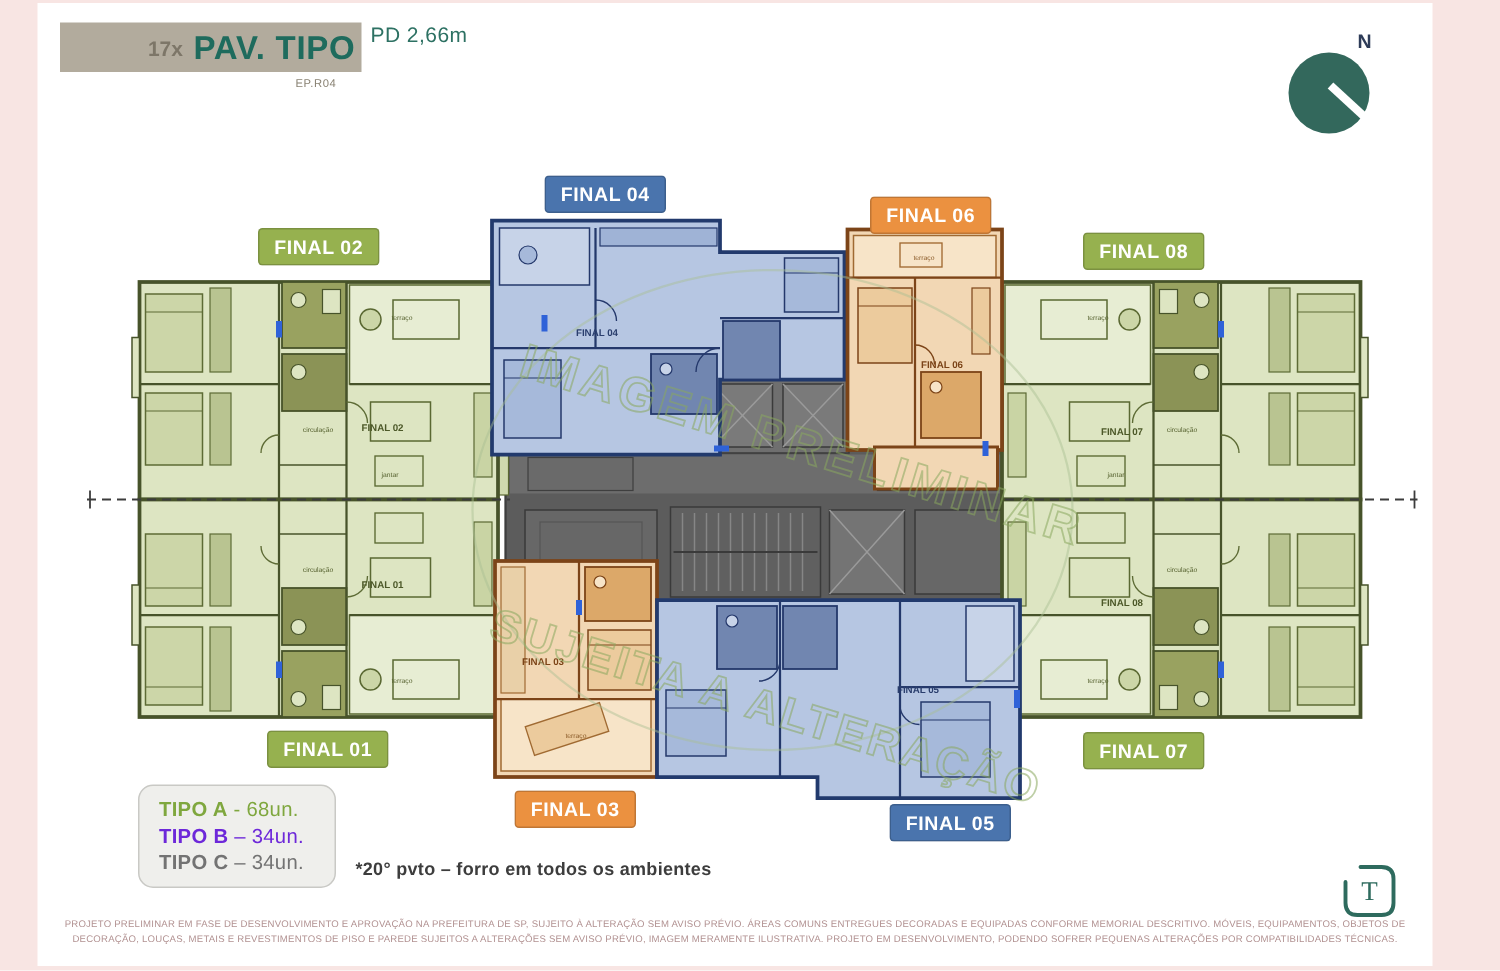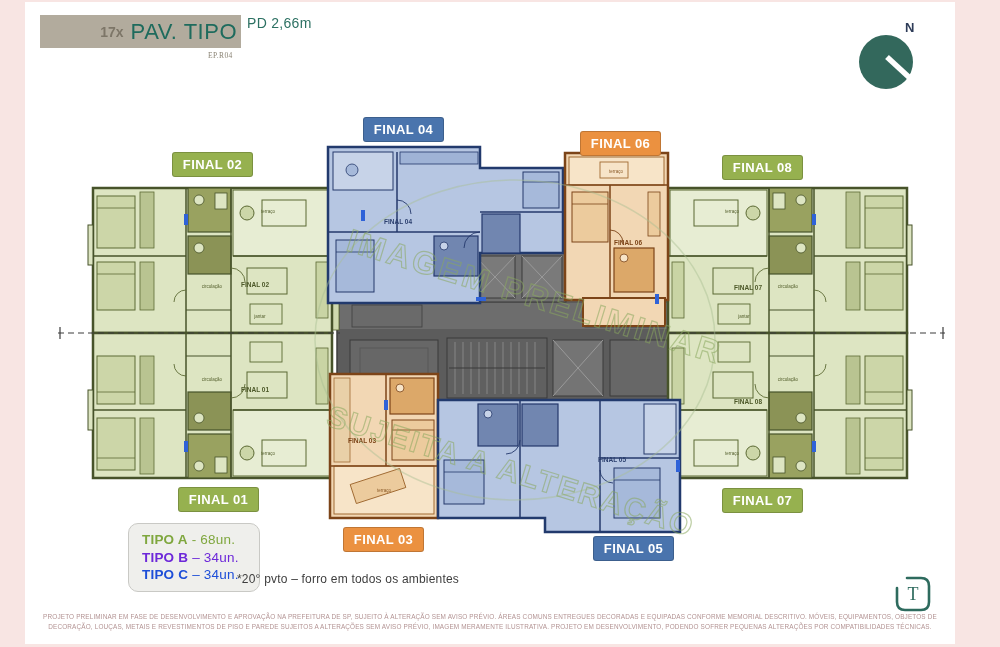--- a/index.html
+++ b/index.html
@@ -4,49 +4,49 @@
 <style>
   html,body{margin:0;padding:0;}
   .page{position:relative;width:1000px;height:647px;background:#f8e5e3;font-family:"Liberation Sans",sans-serif;overflow:hidden;}
   .card{position:absolute;left:25px;top:2px;width:930px;height:642px;background:#ffffff;overflow:hidden;}
   .plan-svg{position:absolute;left:-25px;top:-2px;width:1000px;height:647px;}
 
   
   .header{position:absolute;left:15px;top:13px;display:flex;align-items:flex-start;}
   .header-bar{width:201px;height:33px;background:#b2ab9d;display:flex;align-items:baseline;justify-content:flex-end;padding:0 4px 0 0;box-sizing:border-box;align-items:center;}
   .floor-count{font-size:14px;font-weight:600;color:#7d7668;margin-right:7px;}
-  .page-title{font-size:22px;font-weight:normal;color:#1e6b5d;letter-spacing:.5px;}
+  .page-title{font-size:22px;font-weight:bold;color:#1e6b5d;letter-spacing:.5px;}
   .ceiling{font-size:14px;color:#2d7163;margin-left:6px;letter-spacing:.3px;}
-  .revision{position:absolute;left:183px;top:49px;font-size:7.5px;color:#8a8374;letter-spacing:.4px;font-family:Liberation Serif, serif;}
+  .revision{position:absolute;left:172px;top:49px;font-size:7.5px;color:#8a8374;letter-spacing:.4px;}
 
   
   .compass{position:absolute;left:830px;top:12px;}
 
   
   .badge{position:absolute;width:81px;height:25px;display:flex;align-items:center;justify-content:center;
          color:#fff;font-weight:bold;font-size:13px;letter-spacing:.4px;border-radius:3px;
          border:1px solid rgba(0,0,0,.18);box-sizing:border-box;}
   #badge-f02{left:147px;top:150px;}
   #badge-f04{left:338px;top:115px;}
   #badge-f06{left:555px;top:129px;}
   #badge-f08{left:697px;top:153px;}
   #badge-f01{left:153px;top:485px;}
   #badge-f03{left:318px;top:525px;}
   #badge-f05{left:568px;top:534px;}
   #badge-f07{left:697px;top:486px;}
 
   
   .legend{position:absolute;left:67px;top:521px;width:132px;box-sizing:border-box;background:#efefec;
-          border:1.5px solid #c9c9c5;border-radius:10px;padding:7px 0 7px 13px;margin-left:36px;}
+          border:1.5px solid #c9c9c5;border-radius:10px;padding:7px 0 7px 13px;}
   .legend-row{font-size:13.5px;line-height:17.5px;letter-spacing:.2px;white-space:nowrap;}
   .lg-name{font-weight:bold;}
   .lg-val{font-weight:normal;}
 
   
-  .note{position:absolute;left:212px;top:570px;font-size:12px;font-weight:400;color:#3d3d3d;letter-spacing:.2px;}
+  .note{position:absolute;left:212px;top:570px;font-size:12px;font-weight:700;color:#3d3d3d;letter-spacing:.2px;}
 
   
   .footer{position:absolute;left:0;right:0;top:610px;text-align:center;font-size:6.4px;line-height:9.5px;
           color:#b29292;letter-spacing:.15px;}
 
   
   .logo{position:absolute;left:868px;top:572px;}
 
   
   .wm{font-family:"Liberation Sans",sans-serif;font-weight:bold;fill:none;stroke:#8aa85f;stroke-width:1.2px;opacity:.55;}
@@ -299,21 +299,21 @@
       <div class="legend-row" style="color: rgb(127, 167, 62);">
         <span class="lg-name">TIPO A</span>
         <span class="lg-val">-</span>
         <span class="lg-val">68un.</span>
       </div>
       <div class="legend-row" style="color: #6d28d9;">
         <span class="lg-name">TIPO B</span>
         <span class="lg-val">–</span>
         <span class="lg-val">34un.</span>
       </div>
-      <div class="legend-row" style="color: #1d4ed8;">
+      <div class="legend-row" style="color: #737373;">
         <span class="lg-name">TIPO C</span>
         <span class="lg-val">–</span>
         <span class="lg-val">34un.</span>
       </div>
     </div>
 
     <div class="note">*20° pvto – forro em todos os ambientes</div>
 
     <div class="footer">
       <div>PROJETO PRELIMINAR EM FASE DE DESENVOLVIMENTO E APROVAÇÃO NA PREFEITURA DE SP, SUJEITO À ALTERAÇÃO SEM AVISO PRÉVIO. ÁREAS COMUNS ENTREGUES DECORADAS E EQUIPADAS CONFORME MEMORIAL DESCRITIVO. MÓVEIS, EQUIPAMENTOS, OBJETOS DE</div>

